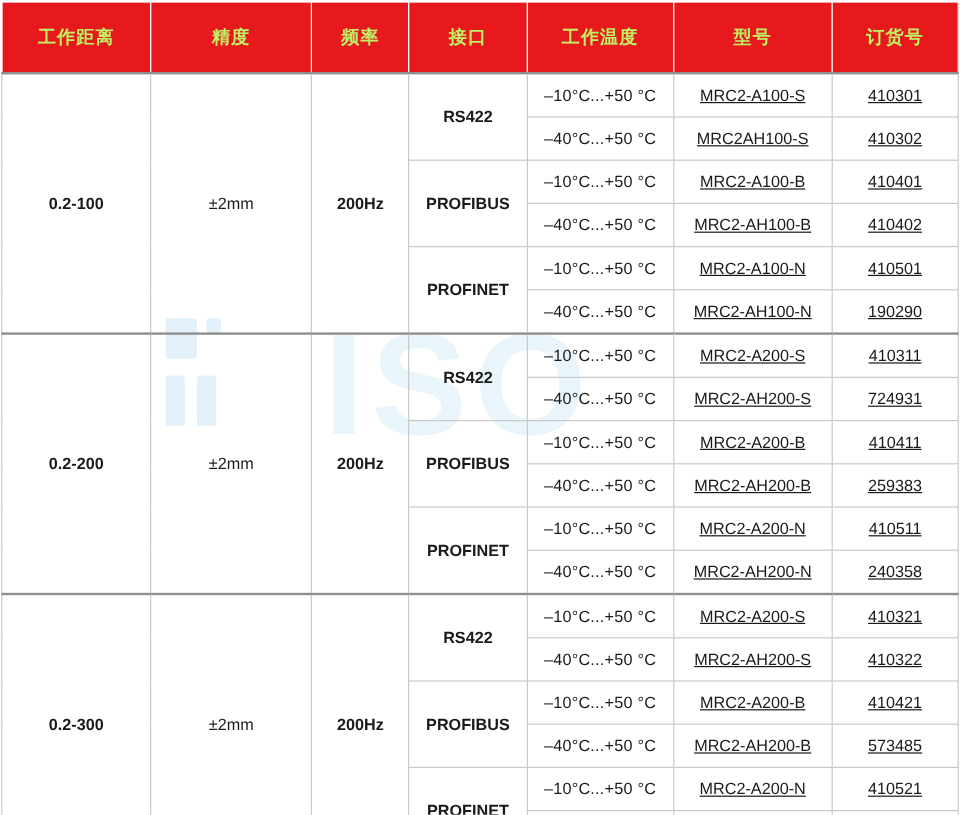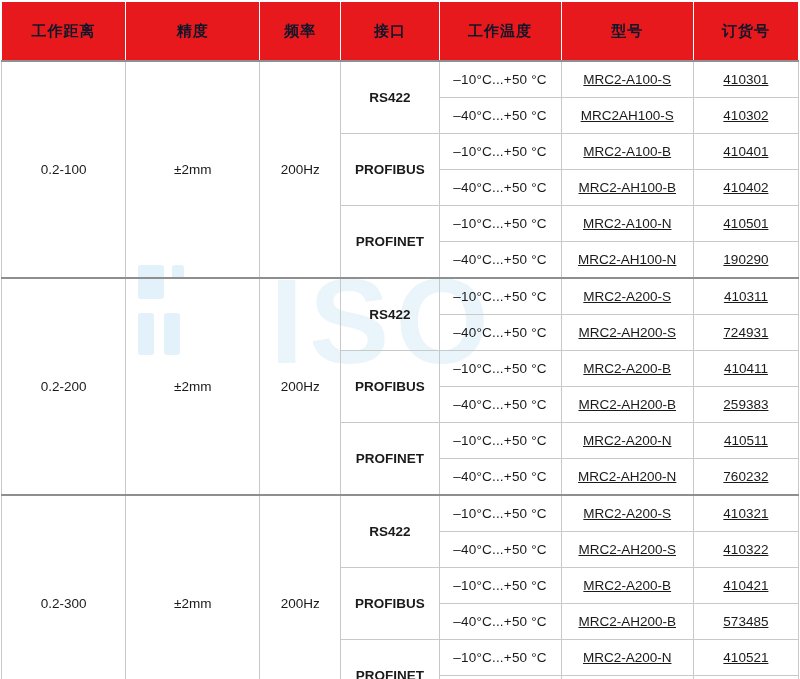--- a/index.html
+++ b/index.html
@@ -59,21 +59,21 @@
   table.spec col.c0 { width: 124px; }
   table.spec col.c1 { width: 134px; }
   table.spec col.c2 { width: 81px; }
   table.spec col.c3 { width: 98px; }
   table.spec col.c4 { width: 122px; }
   table.spec col.c5 { width: 132px; }
   table.spec col.c6 { width: 105px; }
 
   table.spec th {
     background: #e8191c;
-    color: #0f172a;
+    color: #bef264;
     font-size: 15px;
     font-weight: bold;
     height: 56px;
     border: 1px solid #ffffff;
     text-align: center;
     vertical-align: middle;
     letter-spacing: 1px;
   }
   table.spec td {
     border: 1px solid #c9c9c9;
@@ -91,21 +91,21 @@
   }
   td.model, td.order {
     font-size: 13.5px;
     text-decoration: underline;
   }
   td.iface {
     font-size: 13.5px;
     font-weight: bold;
   }
   td.group {
-    font-weight: normal;
+    font-weight: bold;
     font-size: 13.5px;
   }
   
   tr.group-start > td {
     border-top: 2px solid #8f8f8f;
   }
   table.spec tr:last-child > td {
     border-bottom: 2px solid #8f8f8f;
   }
   td.edge-left { border-left: 2px solid #8f8f8f; }
@@ -210,21 +210,21 @@
       </tr>
       <tr>
         <td class="iface" rowspan="2">PROFINET</td>
         <td class="temp">–10°C...+50 °C</td>
         <td class="model">MRC2-A200-N</td>
         <td class="order edge-right">410511</td>
       </tr>
       <tr>
         <td class="temp">–40°C...+50 °C</td>
         <td class="model">MRC2-AH200-N</td>
-        <td class="order edge-right">760232</td>
+        <td class="order edge-right">240358</td>
       </tr>
 
       <tr class="group-start">
         <td class="group edge-left" rowspan="6">0.2-300</td>
         <td rowspan="6">±2mm</td>
         <td class="group" rowspan="6">200Hz</td>
         <td class="iface" rowspan="2">RS422</td>
         <td class="temp">–10°C...+50 °C</td>
         <td class="model">MRC2-A200-S</td>
         <td class="order edge-right">410321</td>

